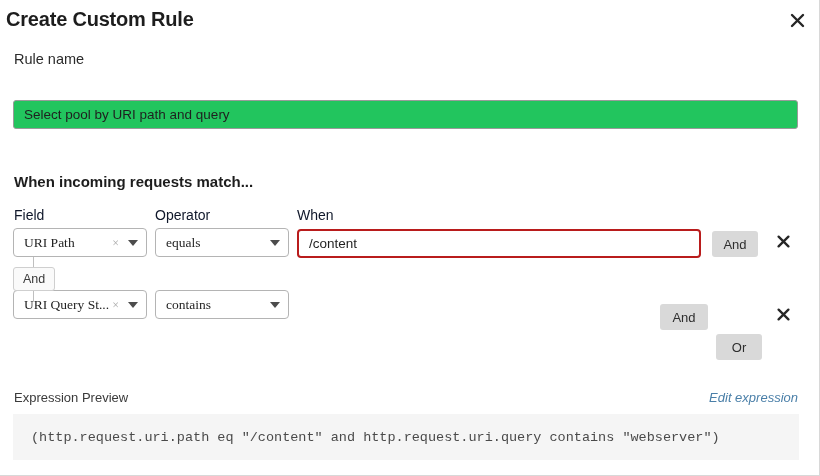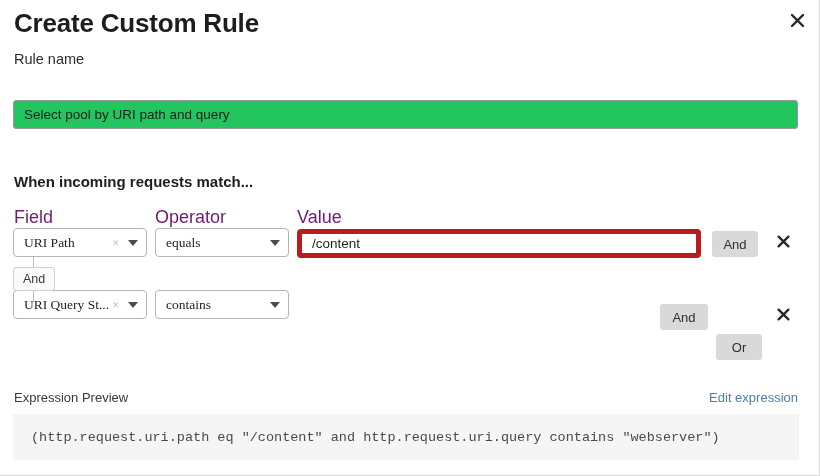--- a/index.html
+++ b/index.html
@@ -13,22 +13,22 @@
     position: relative;
     width: 820px; height: 476px;
     background: #ffffff;
     border: 1px solid #d8d8d8;
     border-top: none;
     border-left: none;
   }
 
   
   .title {
-    position: absolute; left: 14px; top: 8px;
-    font-size: 26px; font-weight: bold; color: #1d1d1d;
+    position: absolute; left: 6px; top: 8px;
+    font-size: 20px; font-weight: bold; color: #1d1d1d;
     letter-spacing: -0.2px;
   }
   .close-btn {
     position: absolute; right: 8px; top: 6px;
     width: 28px; height: 28px;
     display: flex; align-items: center; justify-content: center;
     cursor: pointer; background: none; border: none;
   }
   .close-btn svg { display: block; }
 
@@ -52,21 +52,21 @@
     outline: none;
   }
 
   
   .section-heading {
     position: absolute; left: 14px; top: 173px;
     font-size: 15px; font-weight: bold; color: #1d1d1d;
   }
   .col-label {
     position: absolute;
-    font-size: 18px; color: #701a75;
+    font-size: 14px; color: #0f172a;
   }
   .lbl-field    { left: 14px;  top: 207px; }
   .lbl-operator { left: 155px; top: 207px; }
   .lbl-value    { left: 297px; top: 207px; }
 
   
   .ctrl {
     position: absolute;
     height: 29px;
     border: 1px solid #b4b4b4;
@@ -98,21 +98,21 @@
   
   .field-sel  { left: 13px;  width: 134px; }
   .op-sel     { left: 155px; width: 134px; }
 
   .row1 { top: 228px; }
   .row2 { top: 290px; }
 
   .val-input {
     position: absolute;
     height: 29px;
-    border: 5px solid #b91c1c; border-radius: 4px;
+    border: 2px solid #b91c1c; border-radius: 4px;
     background: #fff;
     font-family: "Liberation Sans", sans-serif;
     font-size: 13.5px; color: #1f1f1f;
     padding: 0 10px; outline: none;
   }
   .val1 { left: 297px; top: 229px; width: 404px; }
   .val2 { left: 297px; top: 302px; width: 354px; }
 
   
   .logic-btn {
@@ -155,21 +155,21 @@
   }
 
   
   .exp-label {
     position: absolute; left: 14px; top: 390px;
     font-size: 13px; color: #3a3a3a;
   }
   .edit-exp {
     position: absolute; right: 21px; top: 390px;
     font-size: 13px; color: #4a7fa8;
-    text-decoration: none; cursor: pointer;
+    text-decoration: none; cursor: pointer; font-style: italic;
   }
   .exp-box {
     position: absolute; left: 13px; top: 414px;
     width: 786px; height: 46px;
     background: #f5f5f5;
     display: flex; align-items: center;
   }
   .exp-code {
     padding-left: 18px;
     font-family: "Liberation Mono", "DejaVu Sans Mono", monospace;
@@ -190,21 +190,21 @@
       </svg>
     </span>
   </button>
 
   <div class="lbl-rule-name">Rule name</div>
   <input class="rule-name-input" type="text" value="Select pool by URI path and query" style="">
 
   <div class="section-heading">When incoming requests match...</div>
   <div class="col-label lbl-field">Field</div>
   <div class="col-label lbl-operator">Operator</div>
-  <div class="col-label lbl-value">Value</div>
+  <div class="col-label lbl-value">When</div>
 
   <div class="ctrl field-sel row1">
     <span class="ctrl-text">URI Path</span>
     <span class="clear-x">×</span>
     <span class="caret"></span>
   </div>
   <div class="ctrl op-sel row1">
     <span class="ctrl-text">equals</span>
     <span class="caret"></span>
   </div>

